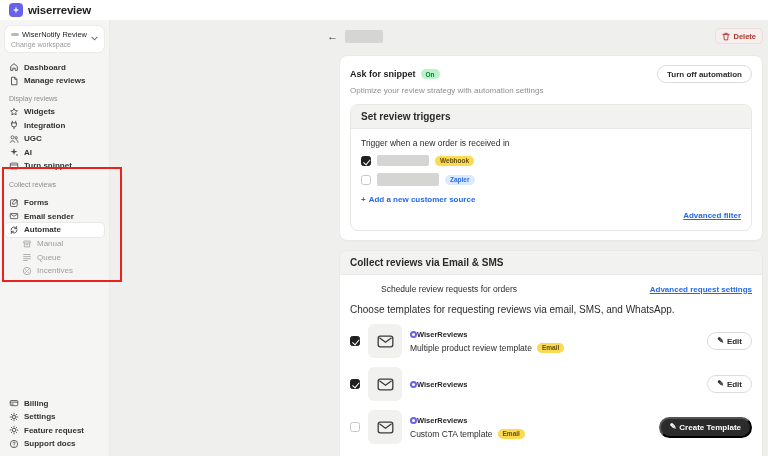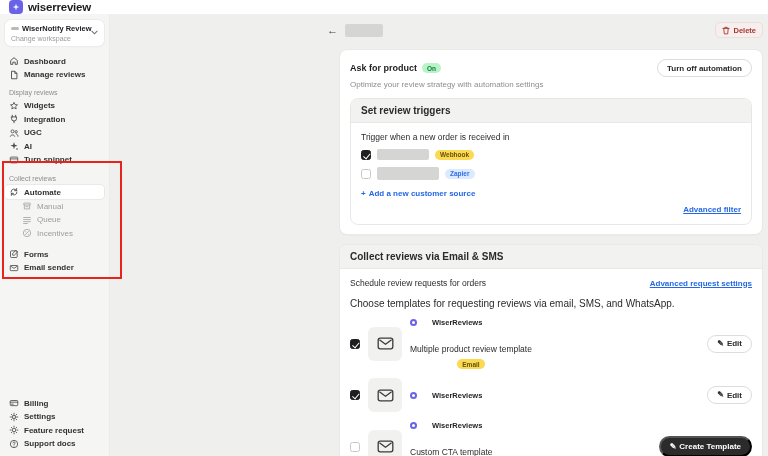--- a/index.html
+++ b/index.html
@@ -1,32 +1,32 @@
 <!DOCTYPE html>
 <html><head>
 <meta charset="utf-8">
 <style>
   * { margin:0; padding:0; box-sizing:border-box; font-family:"Liberation Sans", sans-serif; }
   html,body { width:768px; height:456px; overflow:hidden; background:#fff; }
   .app { width:768px; height:456px; display:flex; flex-direction:column; }
 
   
-  .topbar { height:14px; flex:0 0 auto; background:#fff; display:flex; align-items:center; padding:0 9px; gap:5px; }
+  .topbar { height:20px; flex:0 0 auto; background:#fff; display:flex; align-items:center; padding:0 9px; gap:5px; }
   .logo-mark { width:14px; height:14px; border-radius:4px; background:#6862e9; display:flex; align-items:center; justify-content:center; flex:0 0 auto; }
   .logo-text { font-size:11.5px; font-weight:bold; color:#1d1d1d; letter-spacing:-0.2px; }
 
   .body { flex:1; display:flex; min-height:0; }
 
   
   .sidebar { width:110px; flex:0 0 auto; background:#f5f5f4; border-right:1px solid #ebebea; padding:6px 5px; display:flex; flex-direction:column; position:relative; color:#2e2e2e; }
   .workspace { background:#fff; border-radius:6px; box-shadow:0 0 0 1px #ececeb, 0 1px 2px rgba(0,0,0,.04); padding:4px 6px; display:flex; align-items:center; margin-bottom:9px; cursor:pointer; }
   .ws-text { flex:1; min-width:0; }
   .ws-name-row { display:flex; align-items:center; gap:3px; }
   .ws-dash { width:8px; height:3px; border-radius:2px; background:#b9b9b8; flex:0 0 auto; }
-  .ws-name { font-size:7.5px; font-weight:bold; color:#222; white-space:nowrap; }
+  .ws-name { font-size:7.5px; font-weight:normal; color:#222; white-space:nowrap; }
   .ws-sub { font-size:7px; color:#9a9a9a; margin-top:1.5px; }
   .ws-chev { color:#6e6e6e; display:flex; }
 
   .nav-item { display:flex; align-items:center; gap:5px; height:13px; padding:0 4px; border-radius:4px; font-size:8px; font-weight:600; color:#323232; cursor:pointer; white-space:nowrap; }
   .nav-item .nicon { width:10px; height:10px; display:flex; align-items:center; justify-content:center; color:#4c4c4c; flex:0 0 auto; }
   .nav-item.active { background:#fff; box-shadow:0 0 0 1px #e9e9e8, 0 1px 1px rgba(0,0,0,.04); height:14px; }
   .nav-item.sub { margin-left:13px; color:#9d9d9c; font-weight:normal; }
   .nav-item.sub .nicon { color:#a4a4a3; }
   .section-label { font-size:7px; color:#8d8d8c; margin:8px 0 3px 4px; }
   .grp { display:flex; flex-direction:column; gap:0.5px; }
@@ -63,32 +63,32 @@
   .checkbox.checked { background:#1f1f1f; border-color:#1f1f1f; }
   .checkbox.checked::after { content:""; position:absolute; left:3px; top:1px; width:3px; height:5.5px; border:solid #fff; border-width:0 1.4px 1.4px 0; transform:rotate(40deg); }
   .src-redact-1 { width:52px; height:11px; }
   .src-redact-2 { width:62px; height:13px; }
   .link-blue { color:#2468e5; font-size:8px; font-weight:600; cursor:pointer; text-decoration:none; }
   .link-u { text-decoration:underline; }
   .add-row { display:flex; align-items:center; gap:3px; margin-top:9px; }
   .right-row { display:flex; justify-content:flex-end; margin-top:7px; }
 
   .sched-row { display:flex; align-items:center; }
-  .sched-text { font-size:8.5px; color:#2b2b2b; }
+  .sched-text { font-size:8.5px; color:#2b2b2b;margin-left:31px; }
   .sched-row .link-blue { margin-left:auto; }
   .choose-text { font-size:10px; color:#2b2b2b; margin-top:10px; }
 
   .tmpl-row { display:flex; align-items:center; gap:8px; margin-top:9px; }
   .tmpl-tile { width:34px; height:34px; border-radius:6px; background:#f1f1f0; display:flex; align-items:center; justify-content:center; color:#3b3b3b; flex:0 0 auto; }
   .tmpl-info { min-width:0; }
-  .brand-row { display:flex; align-items:center; gap:15px;text-align:center; }
+  .brand-row { display:flex; align-items:center; gap:0;text-align:center; }
   .brand-dot { width:7px; height:7px; border-radius:50%; background:#6862e9; position:relative; flex:0 0 auto; }
   .brand-dot::after { content:""; position:absolute; left:2px; top:2px; width:3px; height:3px; border-radius:50%; background:#fff; }
   .brand-name { font-size:7.5px; font-weight:bold; color:#232323; }
-  .tmpl-name-row { display:flex; align-items:center; gap:5px; margin-top:17px;flex-direction:column; }
+  .tmpl-name-row { display:flex; align-items:center; gap:5px; margin-top:4px; }
   .tmpl-name { font-size:8.5px; color:#2c2c2c; }
   .tmpl-action { margin-left:auto; }
   .btn-dark { background:#2b2b2b; color:#fff; border-radius:12px; padding:4px 9px; font-size:8px; font-weight:600; display:flex; align-items:center; gap:3px; cursor:pointer; white-space:nowrap; }
   .pencil { font-size:8px; line-height:1; }
   .connect-row { border-top:1px solid #ececeb; margin-top:12px; padding-top:10px; display:flex; justify-content:flex-end; align-items:center; gap:3px; }
 </style>
 </head>
 <body>
 
 <div class="app">
@@ -186,20 +186,40 @@
                 <path d="M1.5 4.7 H10.5" stroke="currentColor" stroke-width="1"></path>
               </svg>
             </span>
           <span>Turn snippet</span>
         </div>
       </div>
 
       <div class="collect-wrap">
         <div class="red-annotation"></div>
         <div class="section-label" style="margin-top:9px">Collect reviews</div>
+        <div class="grp" style="margin-top:8px">
+          <div class="nav-item">
+            <span class="nicon">
+                <svg width="10" height="10" viewBox="0 0 12 12">
+                  <rect x="1.8" y="2.2" width="8" height="8" rx="1" fill="none" stroke="currentColor" stroke-width="1"></rect>
+                  <path d="M8.2 1.6 L10.2 3.6 L6.4 7.4 H4.4 V5.4 Z" fill="none" stroke="currentColor" stroke-width="1" stroke-linejoin="round"></path>
+                </svg>
+              </span>
+            <span>Forms</span>
+          </div>
+          <div class="nav-item">
+            <span class="nicon">
+                <svg width="10" height="10" viewBox="0 0 12 12">
+                  <rect x="1.5" y="3" width="9" height="6.2" rx="1" fill="none" stroke="currentColor" stroke-width="1"></rect>
+                  <path d="M1.8 3.6 L6 6.4 L10.2 3.6" fill="none" stroke="currentColor" stroke-width="1" stroke-linejoin="round"></path>
+                </svg>
+              </span>
+            <span>Email sender</span>
+          </div>
+        </div>
         <div class="grp">
           <div class="nav-item active">
             <span class="nicon">
                 <svg width="10" height="10" viewBox="0 0 12 12">
                   <path d="M2.4 6 A3.6 3.6 0 0 1 9.2 4.4 M9.6 6 A3.6 3.6 0 0 1 2.8 7.6" fill="none" stroke="currentColor" stroke-width="1.1" stroke-linecap="round"></path>
                   <path d="M9.2 1.9 V4.4 H6.7 M2.8 10.1 V7.6 H5.3" fill="none" stroke="currentColor" stroke-width="1.1" stroke-linecap="round" stroke-linejoin="round"></path>
                 </svg>
               </span>
             <span>Automate</span>
           </div>
@@ -223,40 +243,20 @@
           <div class="nav-item sub">
             <span class="nicon">
                 <svg width="10" height="10" viewBox="0 0 12 12">
                   <circle cx="6" cy="6" r="4.4" fill="none" stroke="currentColor" stroke-width="1"></circle>
                   <path d="M4.2 7.8 L7.8 4.2" stroke="currentColor" stroke-width="1" stroke-linecap="round"></path>
                   <circle cx="4.5" cy="4.5" r="0.7" fill="currentColor"></circle>
                   <circle cx="7.5" cy="7.5" r="0.7" fill="currentColor"></circle>
                 </svg>
               </span>
             <span>Incentives</span>
-          </div>
-        </div>
-        <div class="grp" style="margin-top:8px">
-          <div class="nav-item">
-            <span class="nicon">
-                <svg width="10" height="10" viewBox="0 0 12 12">
-                  <rect x="1.8" y="2.2" width="8" height="8" rx="1" fill="none" stroke="currentColor" stroke-width="1"></rect>
-                  <path d="M8.2 1.6 L10.2 3.6 L6.4 7.4 H4.4 V5.4 Z" fill="none" stroke="currentColor" stroke-width="1" stroke-linejoin="round"></path>
-                </svg>
-              </span>
-            <span>Forms</span>
-          </div>
-          <div class="nav-item">
-            <span class="nicon">
-                <svg width="10" height="10" viewBox="0 0 12 12">
-                  <rect x="1.5" y="3" width="9" height="6.2" rx="1" fill="none" stroke="currentColor" stroke-width="1"></rect>
-                  <path d="M1.8 3.6 L6 6.4 L10.2 3.6" fill="none" stroke="currentColor" stroke-width="1" stroke-linejoin="round"></path>
-                </svg>
-              </span>
-            <span>Email sender</span>
           </div>
         </div>
       </div>
 
       <div class="sidebar-bottom grp">
         <div class="nav-item">
           <span class="nicon">
               <svg width="10" height="10" viewBox="0 0 12 12">
                 <rect x="1.5" y="3" width="9" height="6.2" rx="1" fill="none" stroke="currentColor" stroke-width="1"></rect>
                 <path d="M1.5 5 H10.5 M3 7.4 H5.2" stroke="currentColor" stroke-width="1" fill="none" stroke-linecap="round"></path>
@@ -305,21 +305,21 @@
             <svg width="8" height="9" viewBox="0 0 9 10">
                 <path d="M1 2.6 H8 M3.2 2.6 V1.4 H5.8 V2.6 M2 2.6 L2.6 8.8 H6.4 L7 2.6" fill="none" stroke="#a8352d" stroke-width="1" stroke-linecap="round" stroke-linejoin="round"></path>
               </svg>
             <span>Delete</span>
           </div>
         </div>
 
         <div class="card">
           <div class="card-pad">
             <div class="title-row">
-              <span class="card-title">Ask for product</span>
+              <span class="card-title">Ask for snippet</span>
               <span class="badge badge-on">On</span>
               <button class="btn-outline">Turn off automation</button>
             </div>
             <div class="card-subtitle">Optimize your review strategy with automation settings</div>
 
             <div class="inner-card">
               <div class="sect-head">Set review triggers</div>
               <div class="inner-body">
                 <div class="lead-text">Trigger when a new order is received in</div>
                 <div class="src-row">

